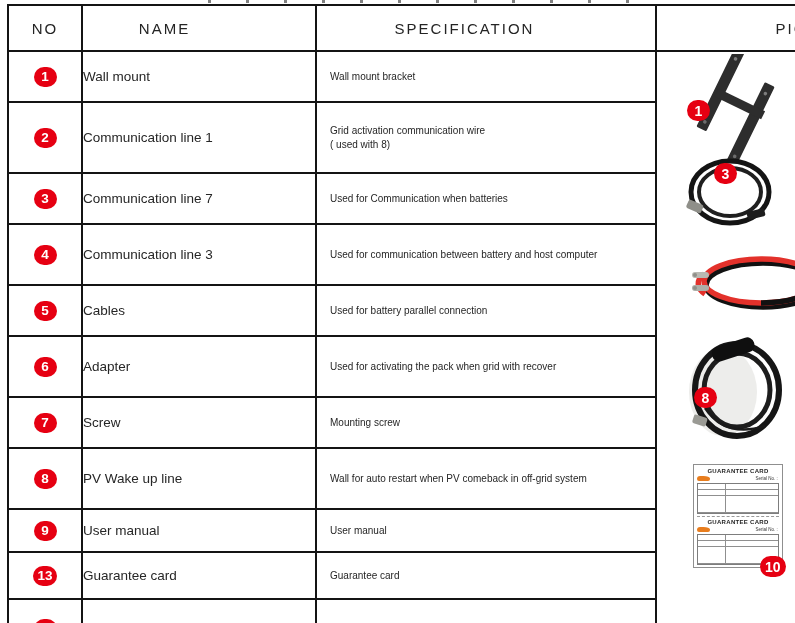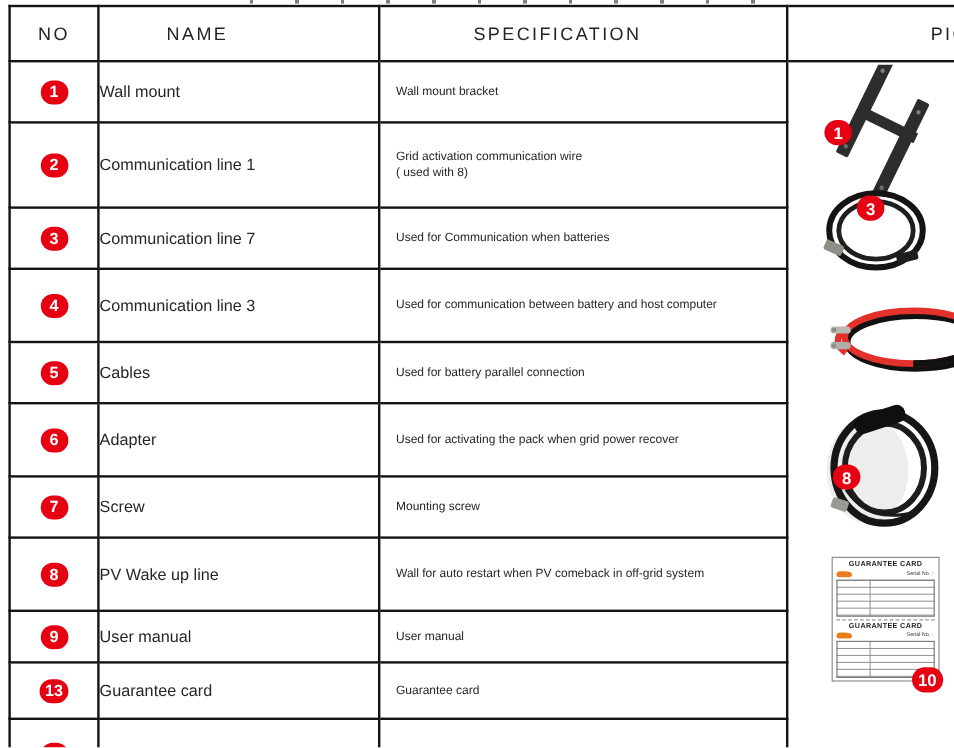--- a/index.html
+++ b/index.html
@@ -159,21 +159,21 @@
         <td class="spec-cell">Used for communication between battery and host computer</td>
       </tr>
       <tr class="r4">
         <td class="no-cell"><span class="badge">5</span></td>
         <td class="name-cell">Cables</td>
         <td class="spec-cell">Used for battery parallel connection</td>
       </tr>
       <tr class="r5">
         <td class="no-cell"><span class="badge">6</span></td>
         <td class="name-cell">Adapter</td>
-        <td class="spec-cell">Used for activating the pack when grid power recover</td>
+        <td class="spec-cell">Used for activating the pack when grid with recover</td>
       </tr>
       <tr class="r6">
         <td class="no-cell"><span class="badge">7</span></td>
         <td class="name-cell">Screw</td>
         <td class="spec-cell">Mounting screw</td>
       </tr>
       <tr class="r7">
         <td class="no-cell"><span class="badge">8</span></td>
         <td class="name-cell">PV Wake up line</td>
         <td class="spec-cell">Wall for auto restart when PV comeback in off-grid system</td>

